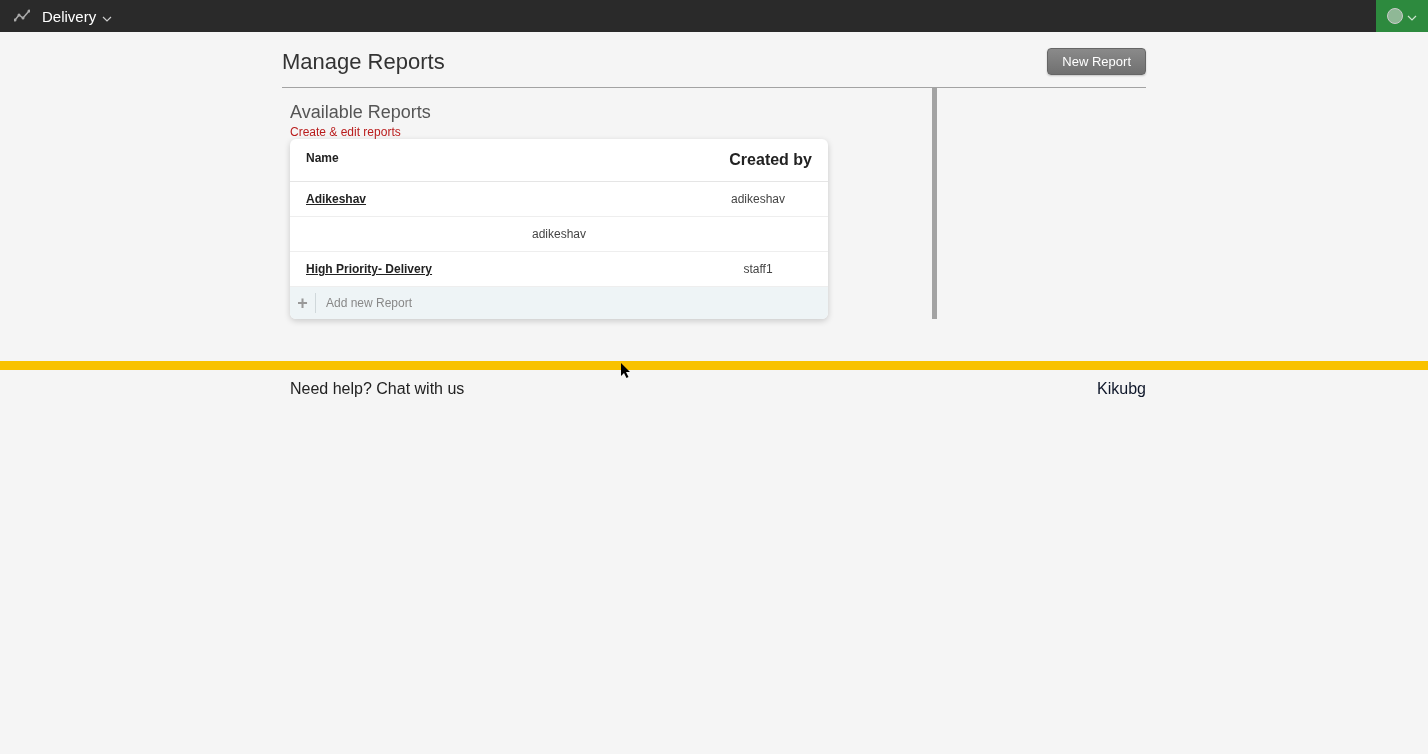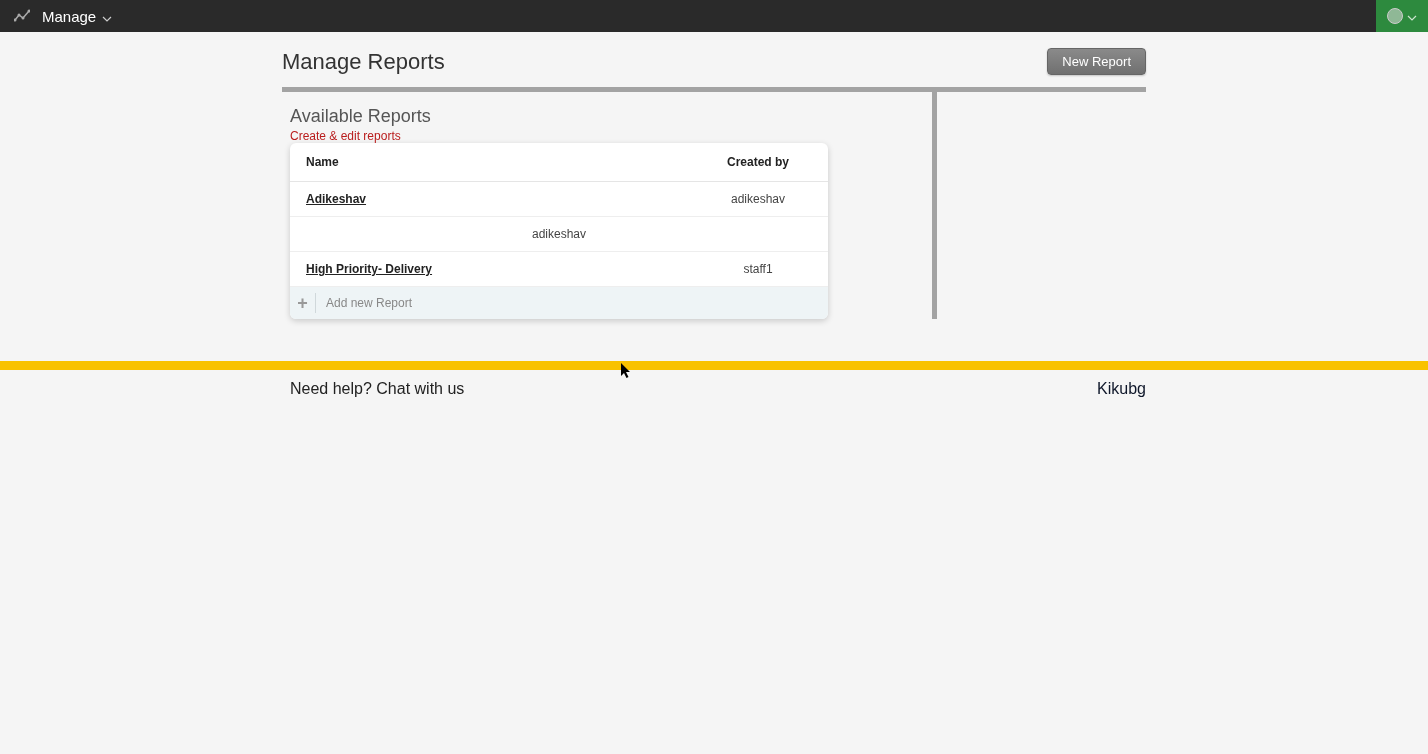--- a/index.html
+++ b/index.html
@@ -61,21 +61,21 @@
     }
     .main {
       padding: 0;
     }
     .header-row {
       display: flex;
       justify-content: space-between;
       align-items: center;
       padding: 16px 0 12px 0;
       margin: 0 282px;
-      border-bottom: 5px solid #a3a3a3;
+      border-bottom: 1px solid #a3a3a3;
     }
     .page-title {
       font-size: 22px;
       font-weight: 400;
       color: #333;
     }
     .new-report-btn {
       background: linear-gradient(#8a8a8a, #707070);
       color: #fff;
       border: 1px solid #666;
@@ -122,24 +122,24 @@
       border-bottom: 1px solid #e5e5e5;
     }
     .col-name {
       flex: 0 0 398px;
       font-size: 12px;
       font-weight: 700;
       color: #222;
     }
     .col-created {
       flex: 1;
-      font-size: 12px;
-      font-weight: 700;
-      color: #222;
-      text-align: center;
+      font-size: 16px;
+      font-weight: 700;
+      color: #222;
+      text-align: right;
     }
     .card-row {
       display: flex;
       padding: 10px 16px;
       border-bottom: 1px solid #eee;
       align-items: center;
     }
     .card-row:last-of-type {
       border-bottom: none;
     }
@@ -216,21 +216,21 @@
     <span class="reports-icon">
       <svg width="16" height="14" viewBox="0 0 16 14">
         <polyline points="1,11 5,6 9,9 15,2" stroke="#aaa" stroke-width="1.5" fill="none"></polyline>
         <circle cx="1" cy="11" r="1.5" fill="#aaa"></circle>
         <circle cx="5" cy="6" r="1.5" fill="#aaa"></circle>
         <circle cx="9" cy="9" r="1.5" fill="#aaa"></circle>
         <circle cx="15" cy="2" r="1.5" fill="#aaa"></circle>
       </svg>
     </span>
     <span class="topbar-title">
-      <span>Manage</span>
+      <span>Delivery</span>
       <span class="chevron">
         <svg width="10" height="6" viewBox="0 0 10 6">
             <polyline points="1,1 5,5 9,1" stroke="#ccc" stroke-width="1.2" fill="none"></polyline>
           </svg>
       </span>
     </span>
   </div>
   <div class="user-box">
     <span class="avatar-circle"></span>
     <span>

